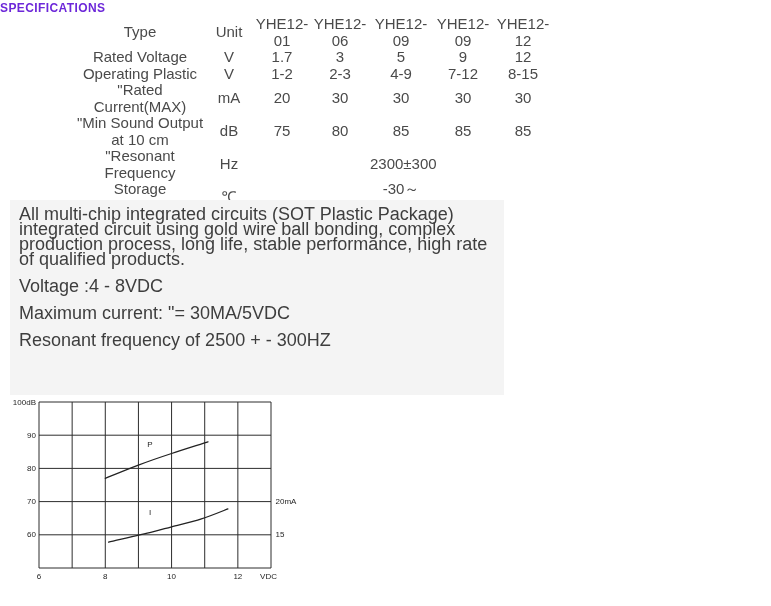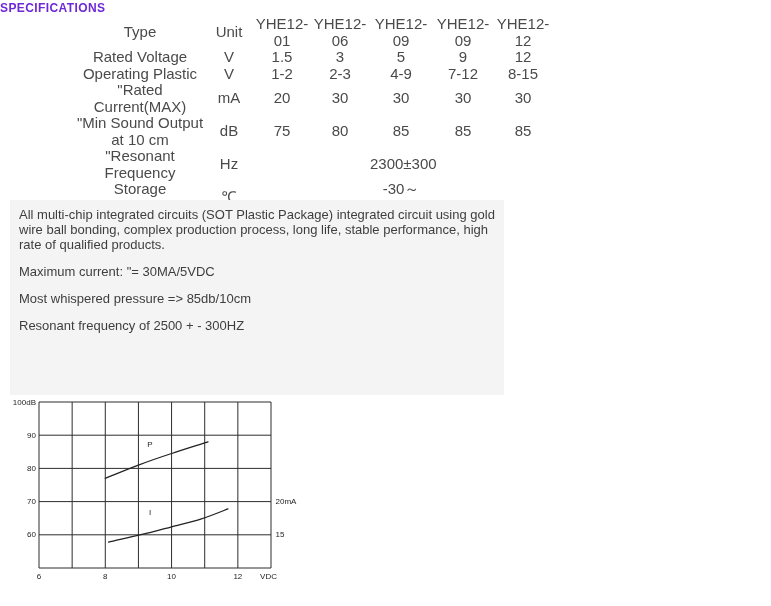--- a/index.html
+++ b/index.html
@@ -35,21 +35,21 @@
     vertical-align: middle;
     line-height: 16.5px;
   }
   .desc-block {
     position: absolute;
     left: 10px; top: 200px;
     width: 494px; height: 195px;
     box-sizing: border-box;
     padding: 7px 9px 0 9px;
     background: #f4f4f4;
-    font-size: 13px;
+    font-size: 18px;
     line-height: 15px;
     color: #3e3e3e;
   }
   .desc-block p { margin: 0 0 12px 0; }
   svg.chart {
     position: absolute;
     left: 10px; top: 393px;
     width: 300px; height: 205px;
   }
   svg.chart text {
@@ -82,21 +82,21 @@
           <th>YHE12-06</th>
           <th>YHE12-09</th>
           <th>YHE12-09</th>
           <th>YHE12-12</th>
         </tr>
     </thead>
     <tbody>
         <tr>
           <td>Rated Voltage</td>
           <td>V</td>
-          <td>1.5</td>
+          <td>1.7</td>
           <td>3</td>
           <td>5</td>
           <td>9</td>
           <td>12</td>
         </tr>
         <tr>
           <td>Operating Plastic</td>
           <td>V</td>
           <td>1-2</td>
           <td>2-3</td>
@@ -147,22 +147,22 @@
           <td></td>
           <td>2</td>
           <td></td>
           <td></td>
         </tr>
       </tbody>
   </table>
 
   <div class="desc-block" style="background: rgb(244, 244, 244);">
       <p>All multi-chip integrated circuits (SOT Plastic Package) integrated circuit using gold wire ball bonding, complex production process, long life, stable performance, high rate of qualified products.</p>
+      <p>Voltage :4 - 8VDC</p>
       <p>Maximum current: "= 30MA/5VDC</p>
-      <p>Most whispered pressure =&gt; 85db/10cm</p>
       <p>Resonant frequency of 2500 + - 300HZ</p>
     </div>
 
   <svg class="chart" viewBox="0 0 300 205" id="chart" xmlns="http://www.w3.org/2000/svg">
       <line x1="29" y1="9" x2="29" y2="175" stroke="#2d2d2d" stroke-width="1"></line>
       <line x1="62.142857142857146" y1="9" x2="62.142857142857146" y2="175" stroke="#2d2d2d" stroke-width="1"></line>
       <line x1="95.28571428571429" y1="9" x2="95.28571428571429" y2="175" stroke="#2d2d2d" stroke-width="1"></line>
       <line x1="128.42857142857144" y1="9" x2="128.42857142857144" y2="175" stroke="#2d2d2d" stroke-width="1"></line>
       <line x1="161.57142857142858" y1="9" x2="161.57142857142858" y2="175" stroke="#2d2d2d" stroke-width="1"></line>
       <line x1="194.71428571428572" y1="9" x2="194.71428571428572" y2="175" stroke="#2d2d2d" stroke-width="1"></line>

